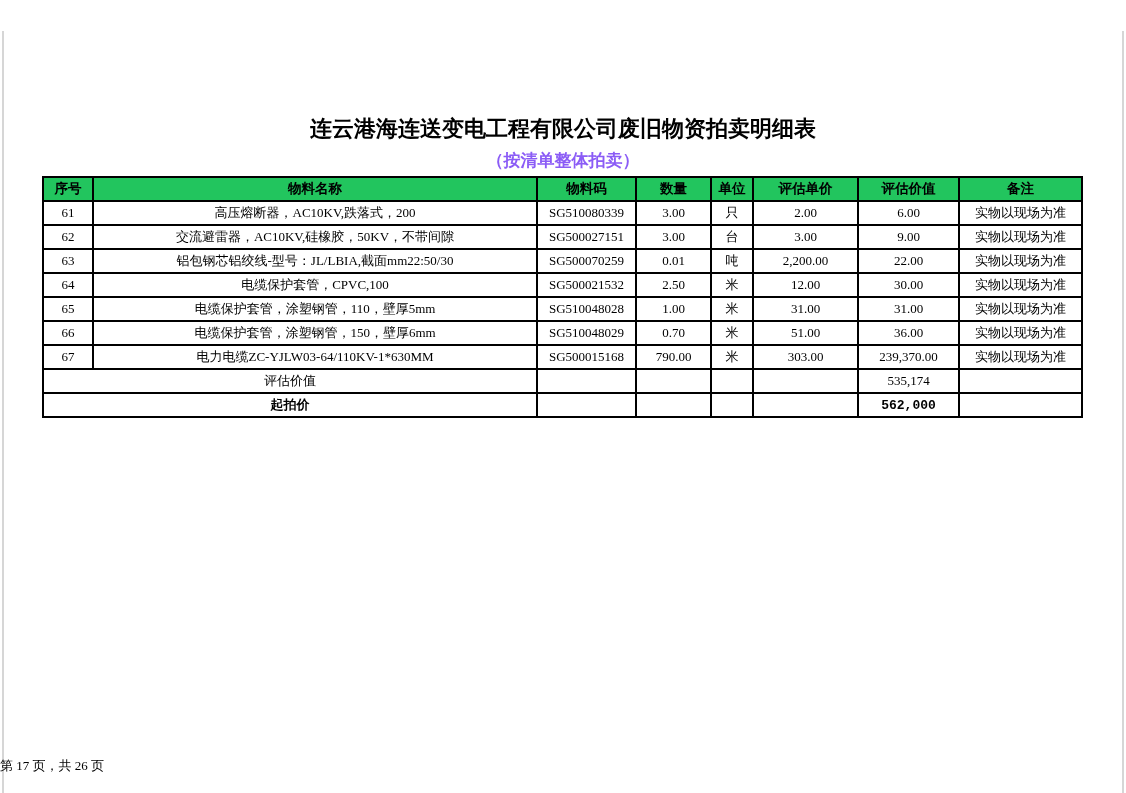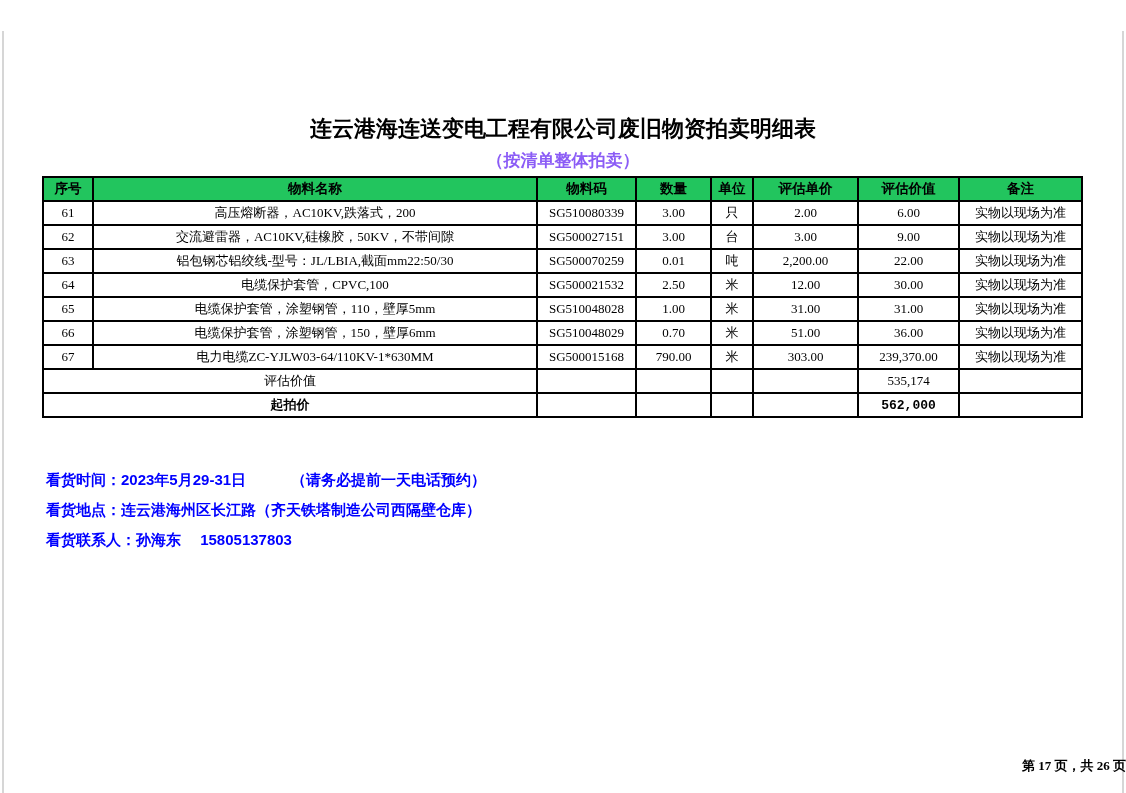--- a/index.html
+++ b/index.html
@@ -53,23 +53,23 @@
 
   .notes {
     position:absolute; left:46px; top:434px;
     font-family:"Liberation Sans","DejaVu Sans",sans-serif;
     font-weight:bold; font-size:15px; color:#0000ff;
   }
   .note-line { height:30px; line-height:30px; white-space:pre; }
 
   .page-footer {
     position:absolute; top:726px; left:0; width:100%;
-    text-align:right;
+    text-align:left;
     font-family:"Liberation Serif","DejaVu Serif",serif;
-    font-size:13px; color:#000000;font-weight:bold;
+    font-size:13px; color:#000000;
   }
 </style>
 </head>
 <body>
 
 <div class="page">
   <div class="edge edge-left"></div>
   <div class="edge edge-right"></div>
 
   <div class="doc-title">连云港海连送变电工程有限公司废旧物资拍卖明细表</div>
@@ -185,20 +185,15 @@
         <td></td>
         <td></td>
         <td></td>
         <td></td>
         <td class="start-value">562,000</td>
         <td></td>
       </tr>
     </tbody>
   </table>
 
-  <div class="notes">
-    <div class="note-line">看货时间：2023年5月29-31日　　　（请务必提前一天电话预约）</div>
-    <div class="note-line">看货地点：连云港海州区长江路（齐天铁塔制造公司西隔壁仓库）</div>
-    <div class="note-line">看货联系人：孙海东　 15805137803</div>
-  </div>
 
   <div class="page-footer">第 17 页，共 26 页</div>
 </div>
 
 </body></html>

